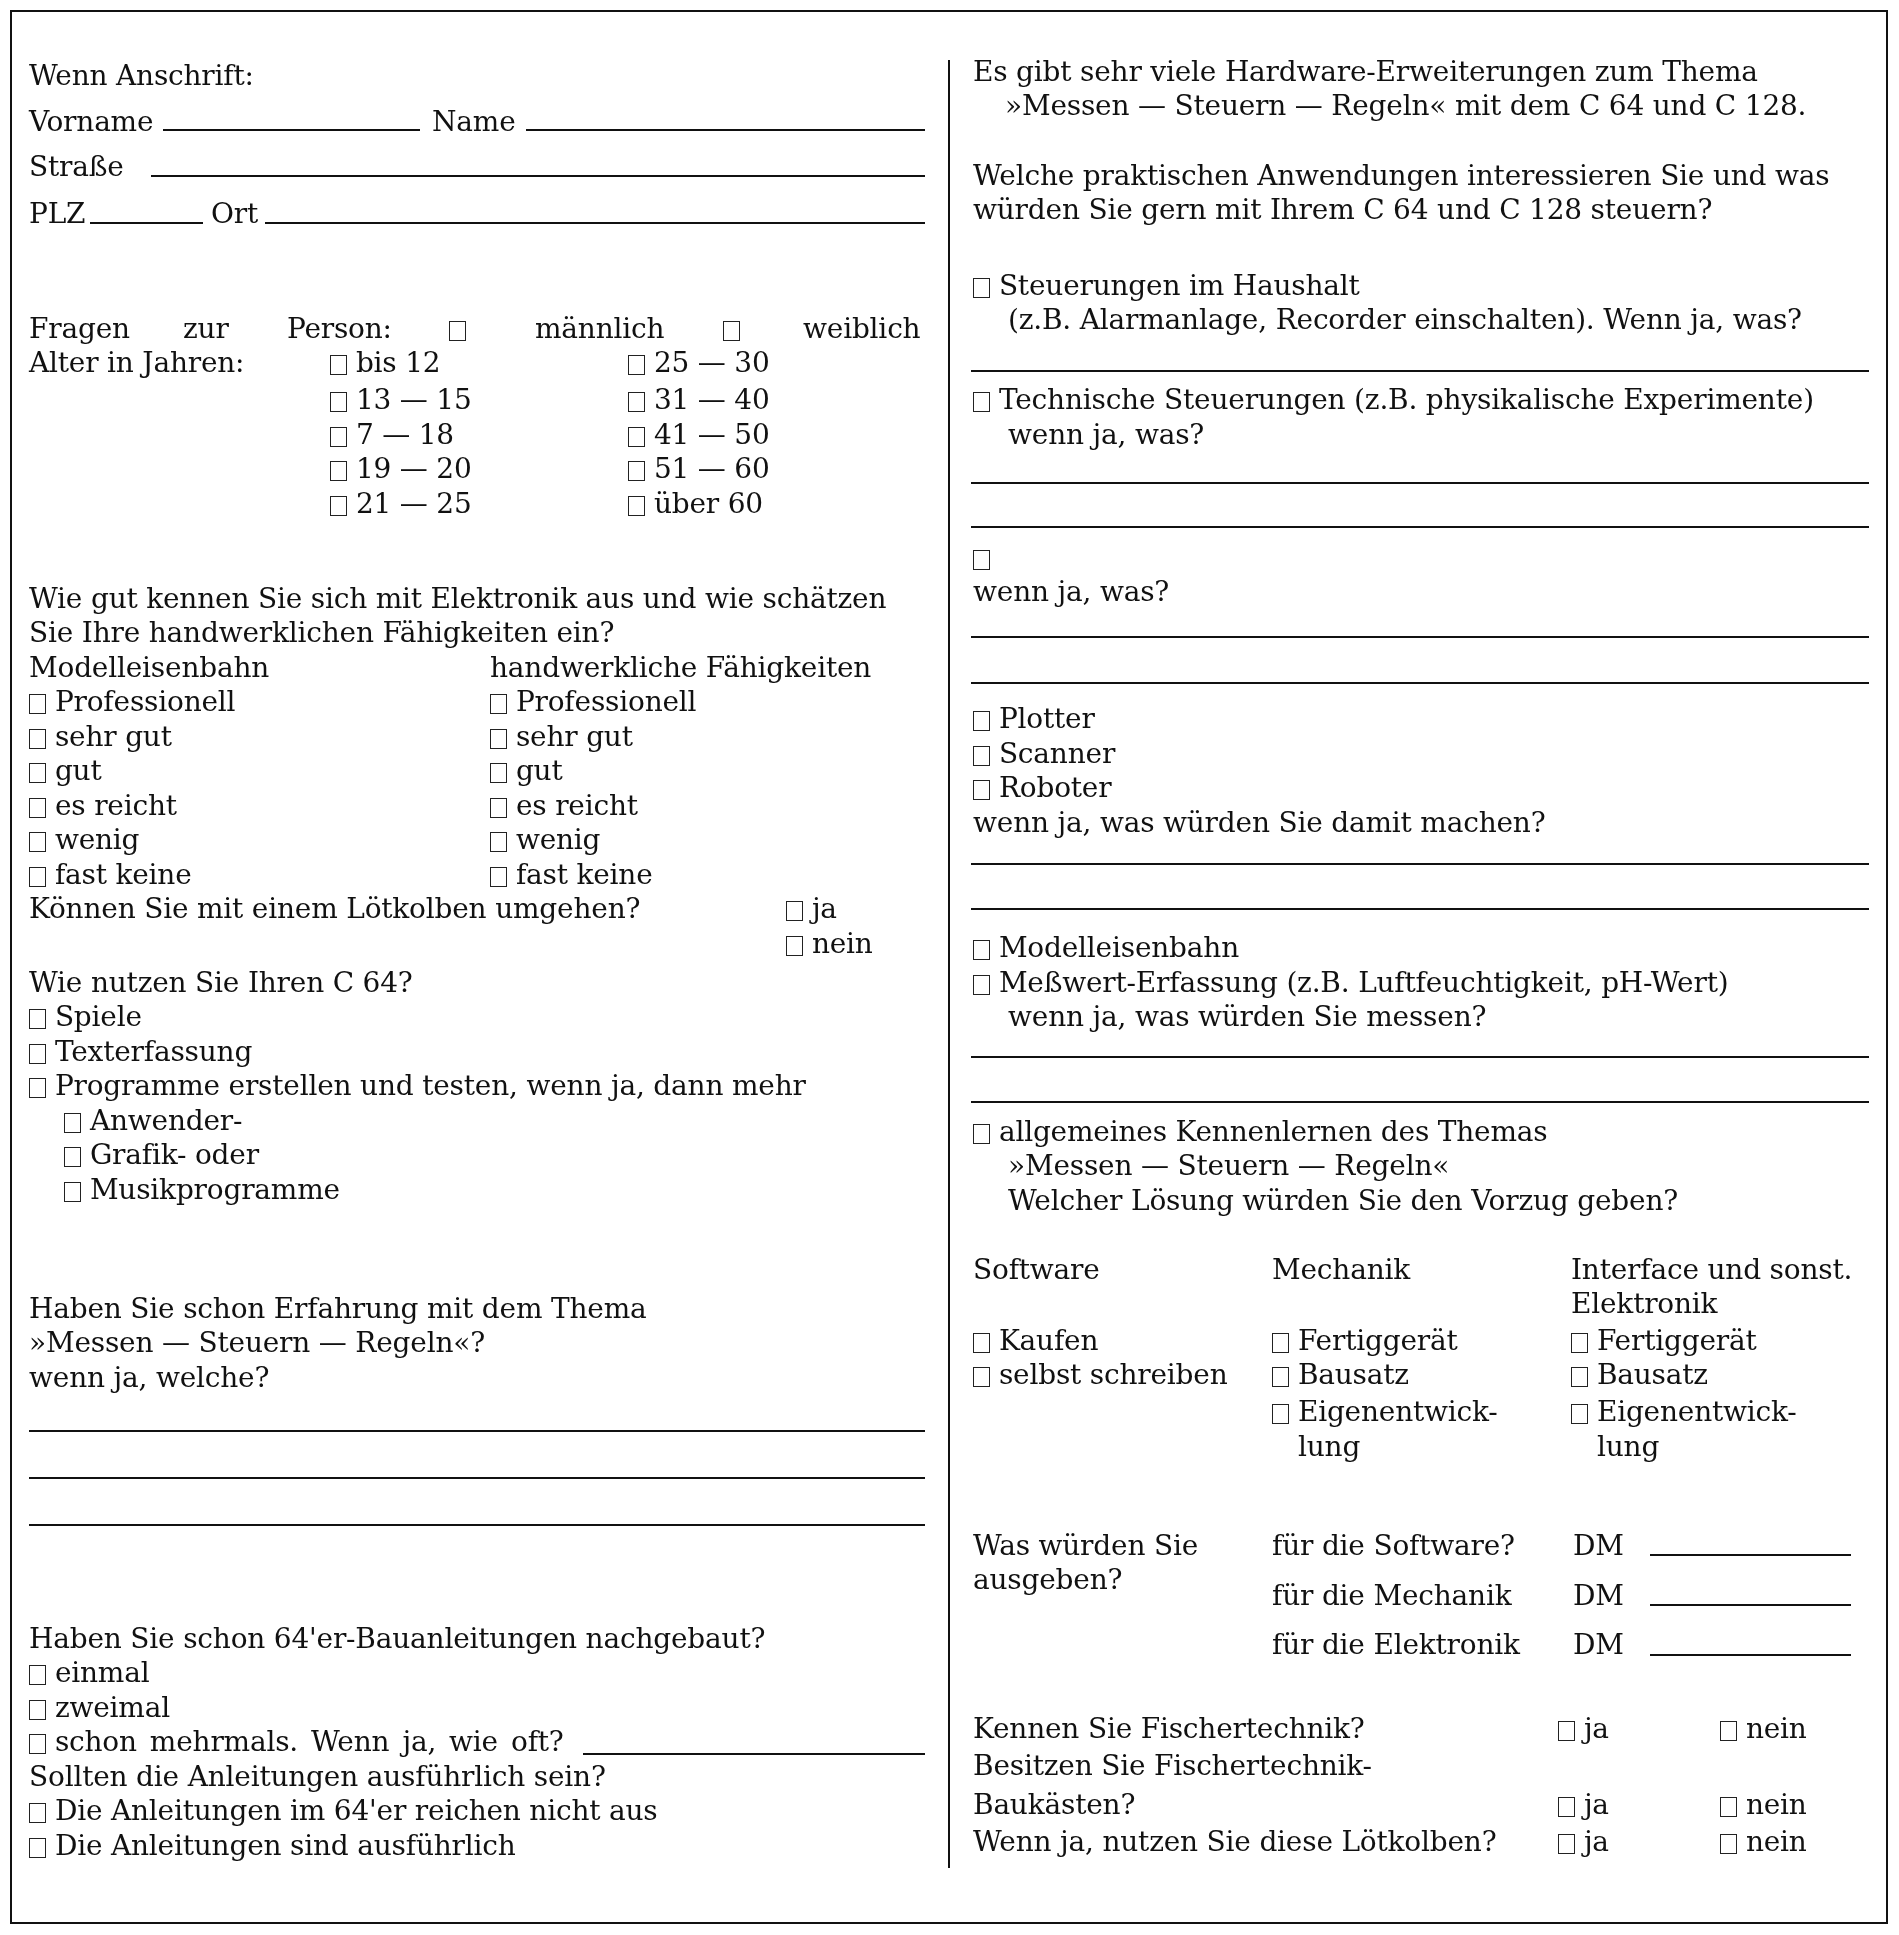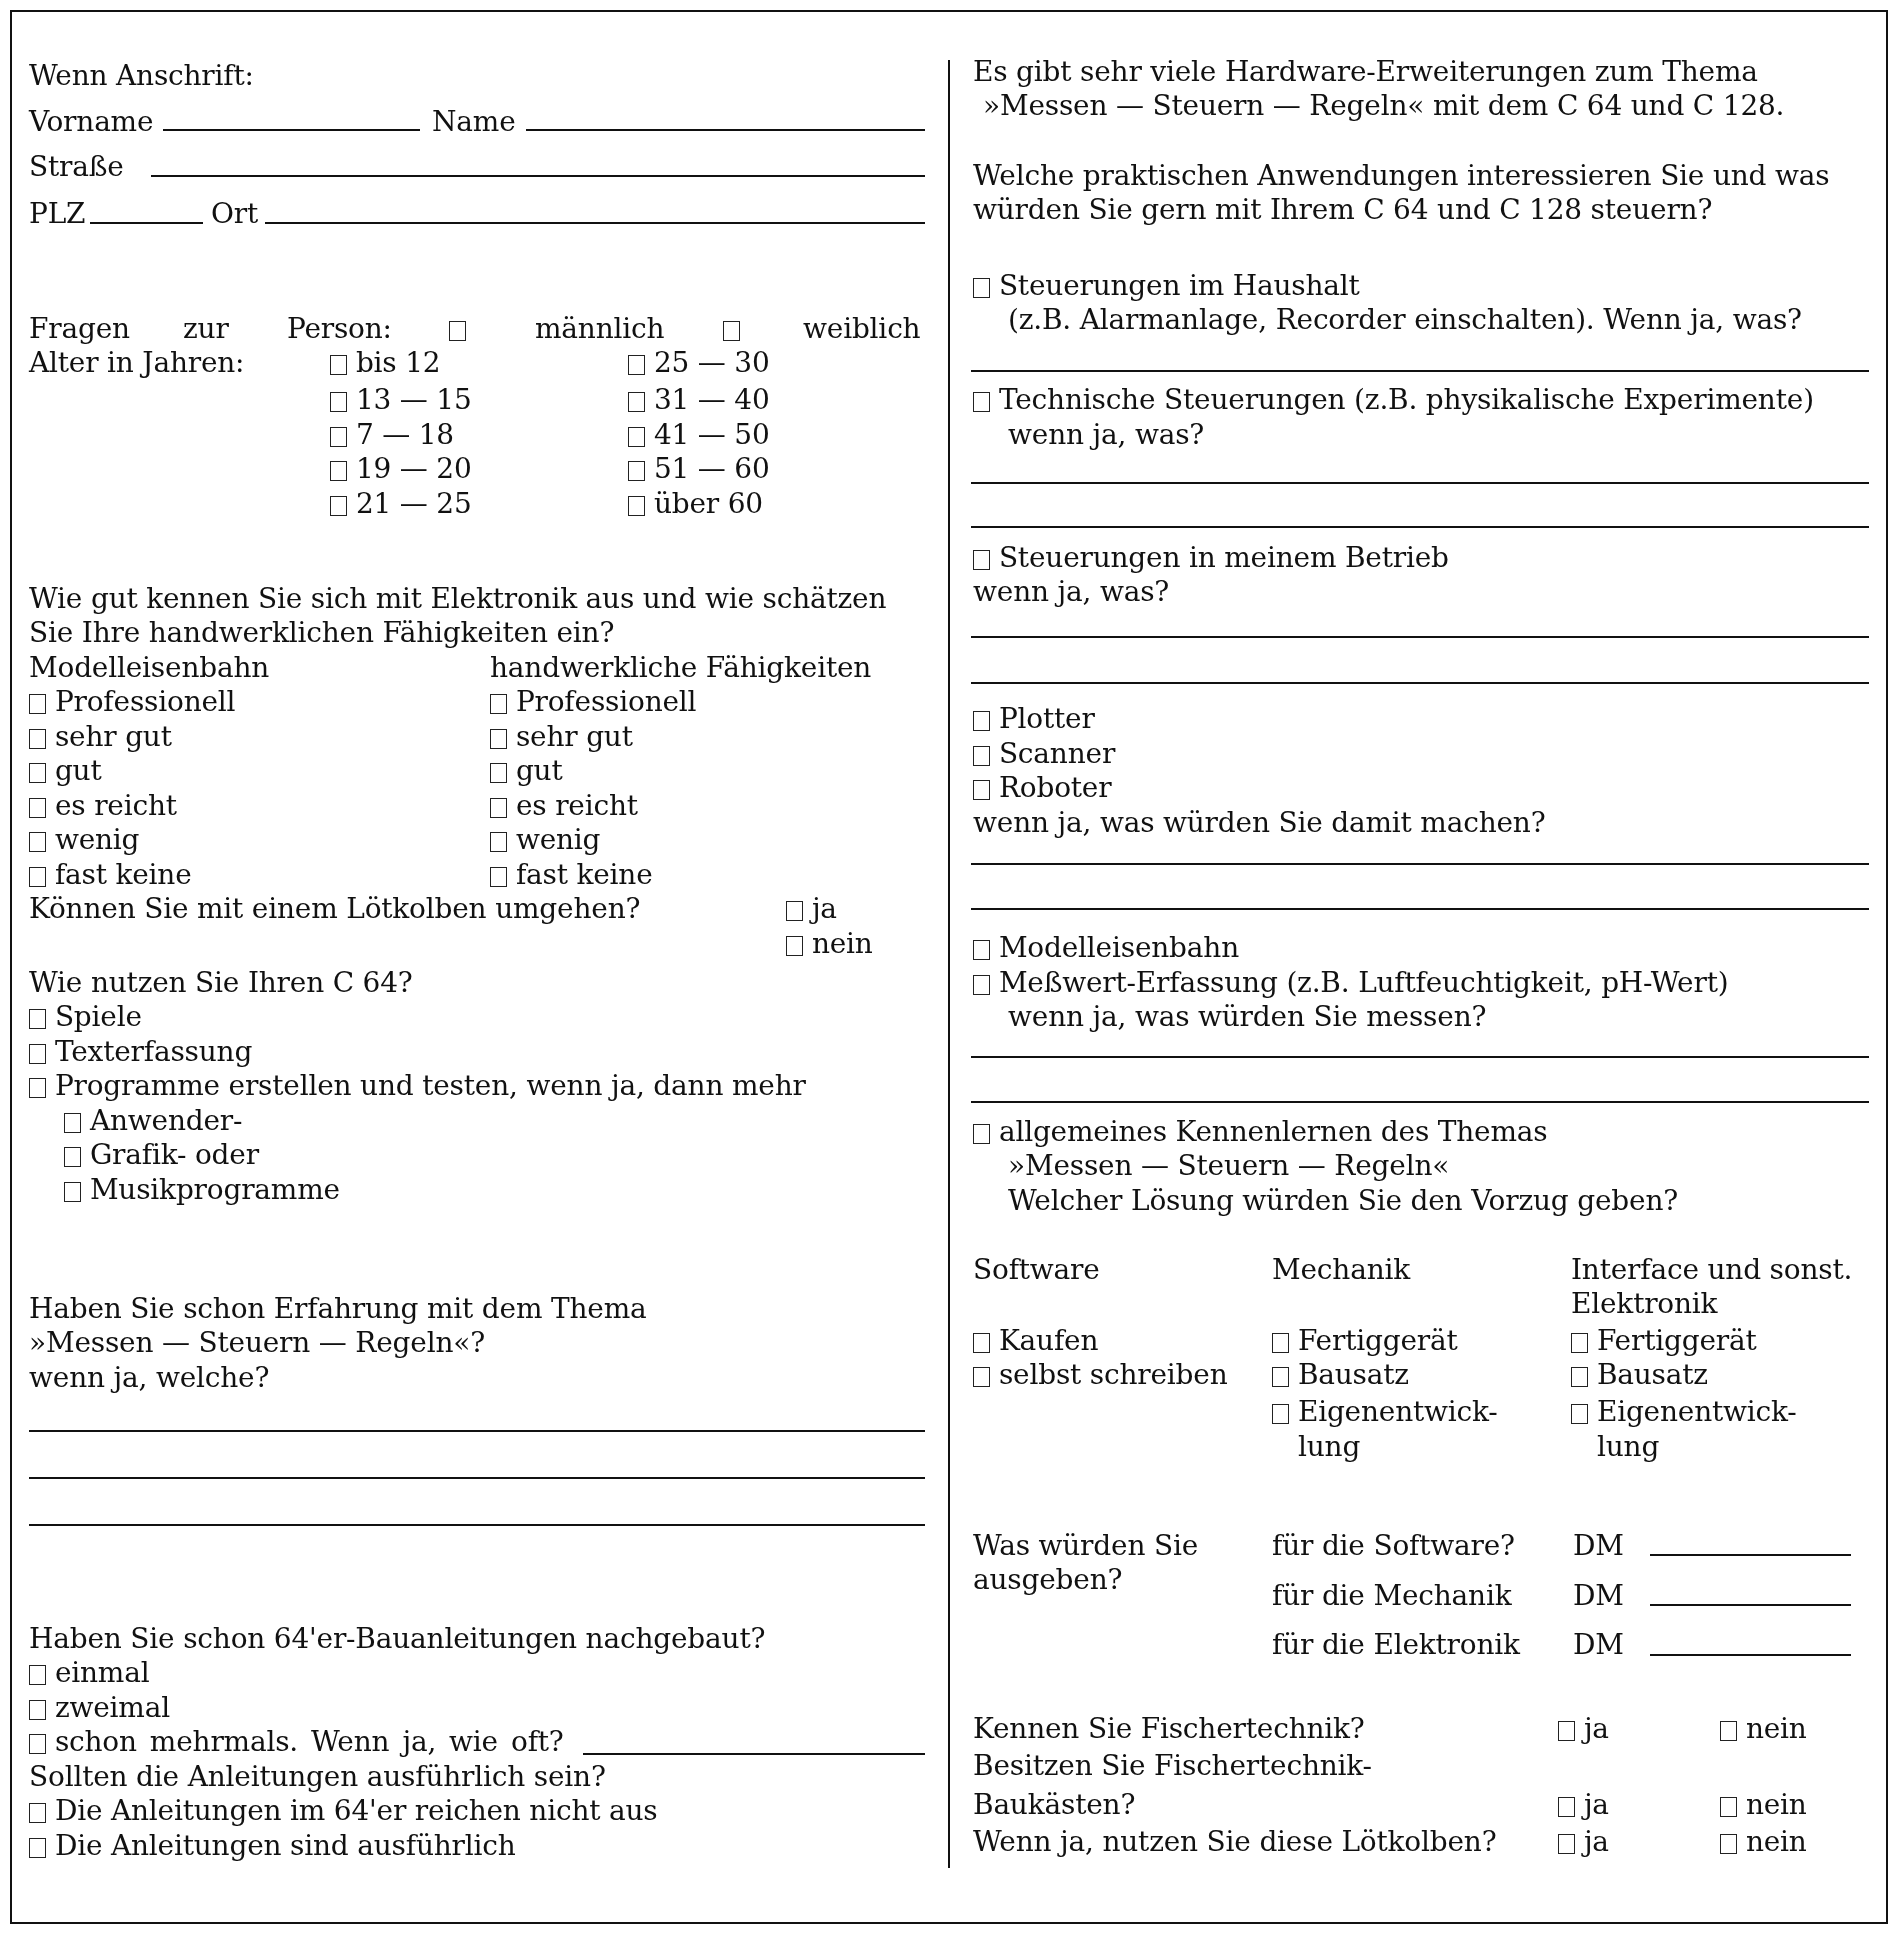--- a/index.html
+++ b/index.html
@@ -97,34 +97,34 @@
 <div class="t" style="left:29px;top:1621px">Haben Sie schon 64'er-Bauanleitungen nachgebaut?</div>
 <div class="t" style="left:29px;top:1655px"><span class="cb"></span><span>einmal</span></div>
 <div class="t" style="left:29px;top:1690px"><span class="cb"></span><span>zweimal</span></div>
 <div class="t" style="left:29px;top:1724px;word-spacing:4.3px"><span class="cb"></span><span>schon mehrmals. Wenn ja, wie oft?</span></div>
 <div class="line" style="left:583px;top:1753px;width:342px"></div>
 <div class="t" style="left:29px;top:1759px">Sollten die Anleitungen ausführlich sein?</div>
 <div class="t" style="left:29px;top:1793px"><span class="cb"></span><span>Die Anleitungen im 64'er reichen nicht aus</span></div>
 <div class="t" style="left:29px;top:1828px"><span class="cb"></span><span>Die Anleitungen sind ausführlich</span></div>
 
 <div class="t" style="left:973px;top:54px">Es gibt sehr viele Hardware-Erweiterungen zum Thema</div>
-<div class="t" style="left:983px;top:88px">»Messen — Steuern — Regeln« mit dem C 64 und C 128.</div>
+<div class="t" style="left:1005px;top:88px">»Messen — Steuern — Regeln« mit dem C 64 und C 128.</div>
 <div class="t" style="left:973px;top:158px">Welche praktischen Anwendungen interessieren Sie und was</div>
 <div class="t" style="left:973px;top:192px">würden Sie gern mit Ihrem C 64 und C 128 steuern?</div>
 
 <div class="t" style="left:973px;top:268px"><span class="cb"></span><span>Steuerungen im Haushalt</span></div>
 <div class="t" style="left:1008px;top:302px">(z.B. Alarmanlage, Recorder einschalten). Wenn ja, was?</div>
 <div class="line" style="left:971px;top:370px;width:898px"></div>
 
 <div class="t" style="left:973px;top:382px"><span class="cb"></span><span>Technische Steuerungen (z.B. physikalische Experimente)</span></div>
 <div class="t" style="left:1008px;top:417px">wenn ja, was?</div>
 <div class="line" style="left:971px;top:482px;width:898px"></div>
 <div class="line" style="left:971px;top:526px;width:898px"></div>
 
-<div class="t" style="left:973px;top:540px"><span class="cb"></span><span>Steuerungen in meinem Betrieb</span></div>
+<div class="t" style="left:973px;top:540px"><span class="cb"></span></div>
 <div class="t" style="left:973px;top:574px">wenn ja, was?</div>
 <div class="line" style="left:971px;top:636px;width:898px"></div>
 <div class="line" style="left:971px;top:682px;width:898px"></div>
 
 <div class="t" style="left:973px;top:701px"><span class="cb"></span><span>Plotter</span></div>
 <div class="t" style="left:973px;top:736px"><span class="cb"></span><span>Scanner</span></div>
 <div class="t" style="left:973px;top:770px"><span class="cb"></span><span>Roboter</span></div>
 <div class="t" style="left:973px;top:805px">wenn ja, was würden Sie damit machen?</div>
 <div class="line" style="left:971px;top:863px;width:898px"></div>
 <div class="line" style="left:971px;top:908px;width:898px"></div>

